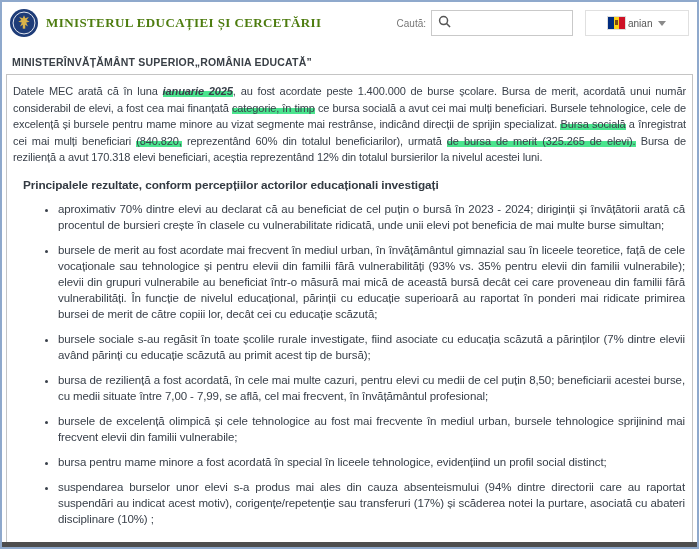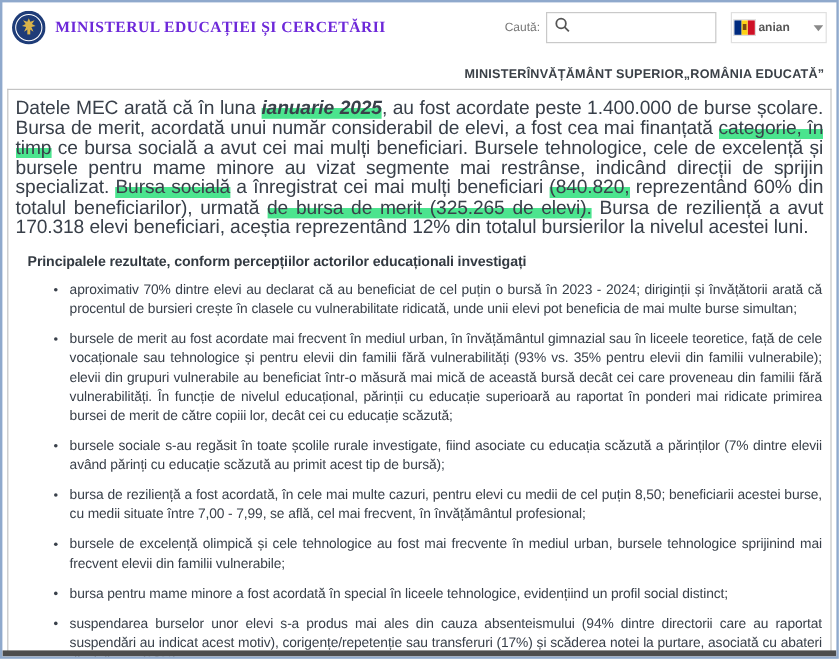--- a/index.html
+++ b/index.html
@@ -18,76 +18,76 @@
     padding: 4px 8px 2px 8px; height: 34px;
   }
   .logo-link { display: flex; align-items: center; cursor: pointer; }
   .logo-svg { width: 28px; height: 28px; display: block; }
   .ministry-title {
     margin-left: 8px;
     font-family: "Liberation Serif", serif;
     font-weight: bold;
     font-size: 13px;
     letter-spacing: 0.4px;
-    color: #6d28d9;
+    color: #4d7c0f;
     white-space: nowrap;
   }
   .header-spacer { flex: 1; }
   .search-group { display: flex; align-items: center; }
   .search-label { font-size: 10px; color: #777; margin-right: 5px; text-align: right; }
   .search-box {
     width: 142px; height: 26px;
     border: 1px solid #c9c9c9; background: #fff;
     display: flex; align-items: center;
     padding: 0 6px; box-sizing: border-box;
   }
   .search-box input {
     border: none; outline: none; flex: 1; min-width: 0;
     font-size: 11px; margin-left: 5px;
     font-family: "Liberation Sans", sans-serif;
   }
   .lang-select {
     margin-left: 12px;
-    width: 80px; height: 26px;
+    width: 104px; height: 26px;
     border: 1px solid #e0e0e0;
     display: flex; align-items: center;
-    padding: 0 2px; box-sizing: border-box;
-    cursor: pointer; background: #fff; font-weight: bold;
+    padding: 0 22px; box-sizing: border-box;
+    cursor: pointer; background: #fff;
   }
   .flag { width: 17px; height: 12px; display: flex; flex-shrink: 0; box-shadow: 0 0 0 1px #ddd; }
   .flag .b { background: #002b7f; flex: 1; }
   .flag .y { background: #fcd116; flex: 1; position: relative; }
   .flag .y::after { content: ""; position: absolute; left: 1px; top: 3px; width: 3px; height: 5px; background: #7a4a12; }
   .flag .r { background: #ce1126; flex: 1; }
   .lang-label { font-size: 10px; color: #555; margin-left: 3px; }
   .lang-caret {
     margin-left: auto;
     width: 0; height: 0;
     border-left: 4px solid transparent; border-right: 4px solid transparent;
     border-top: 5px solid #8a8a8a;
   }
   
   .nav {
-    display: flex; justify-content: flex-end; align-items: center;
+    display: flex; justify-content: flex-start; align-items: center;
     padding: 14px 10px 10px 10px;
   }
   .nav .nav-item {
     font-size: 10.5px; font-weight: bold; letter-spacing: 0.2px;
     color: #3a4047; white-space: nowrap; cursor: pointer;
   }
   
   .content-box {
     position: absolute;
     left: 4px; right: 4px; top: 72px; bottom: 0;
     border: 1px solid #c4c4c4; border-bottom: none;
     padding: 6px 5px 0 5px;
     overflow: hidden; box-sizing: border-box;
   }
   .intro {
-    font-size: 16px; line-height: 16.5px; letter-spacing: -0.1px;
+    font-size: 11px; line-height: 16.5px; letter-spacing: -0.1px;
     color: #39404a; text-align: justify;
     margin: 2px 1px 0 1px;
   }
   .intro span.bold-italic { font-weight: bold; font-style: italic; }
   .intro span.highlight,
   .intro span.bold-italic.highlight {
     background: linear-gradient(to bottom, transparent 48%, var(--hl) 48%);
   }
   .results-heading {
     font-size: 11.8px; font-weight: bold; color: #333a42;

